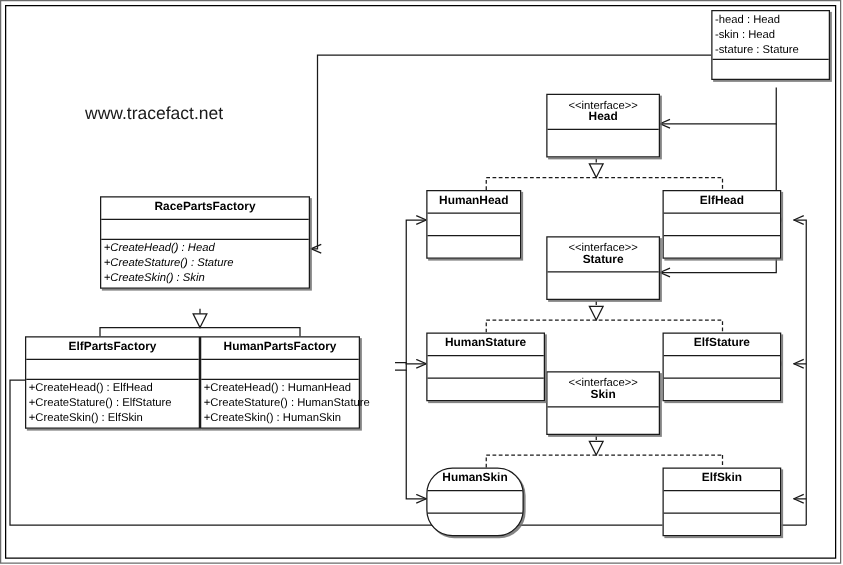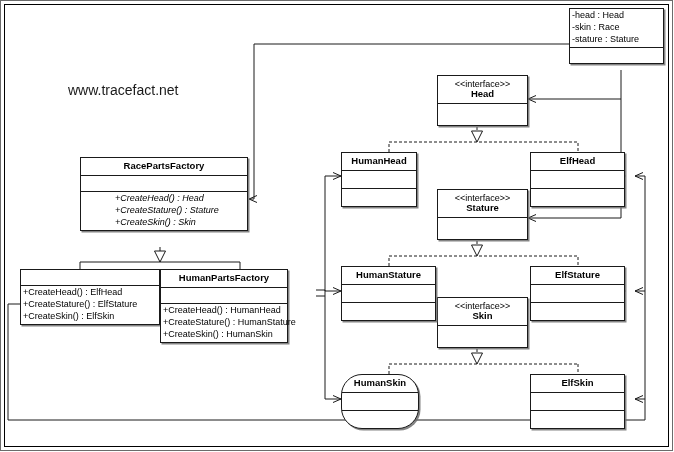--- a/index.html
+++ b/index.html
@@ -44,21 +44,21 @@
   .cls .comp{
     border-bottom:1px solid #1a1a1a;
     min-height:11px;
     padding:1px 2px;
     font-size:9px;
     line-height:1.32;
     color:#000;
   }
   .cls .comp.last{border-bottom:none;}
   .cls .comp .row{white-space:nowrap;}
-  .cls .comp .row.ital{font-style:italic;margin-left:32px;}
+  .cls .comp .row.ital{font-style:italic;}
   .watermark{
     position:absolute;
     font-size:14px;
     color:#1a1a1a;
     white-space:nowrap;
   }
 </style>
 </head>
 <body>
 
@@ -132,39 +132,42 @@
       <path d="M621,172 A4,4 0 0,1 621,180" fill="none" stroke="#1a1a1a" stroke-width="1"></path>
       <path d="M621,287 A4,4 0 0,1 621,295" fill="none" stroke="#1a1a1a" stroke-width="1"></path>
     </g>
   </svg>
 
   <div class="watermark" style="left:68px;top:82px;">www.tracefact.net</div>
 
   <div class="cls" style="left:569px;top:8px;width:95px;">
     <div class="comp">
       <div class="row">-head : Head</div>
-      <div class="row">-skin : Race</div>
+      <div class="row">-skin : Head</div>
       <div class="row">-stature : Stature</div>
     </div>
     <div class="comp last" style="height:13px;"></div>
   </div>
 
   <div class="cls" style="left:80px;top:157px;width:168px;">
     <div class="hdr">
       <span class="nm">RacePartsFactory</span>
     </div>
     <div class="comp" style="height:13px;"></div>
     <div class="comp last">
       <div class="row ital">+CreateHead() : Head</div>
       <div class="row ital">+CreateStature() : Stature</div>
       <div class="row ital">+CreateSkin() : Skin</div>
     </div>
   </div>
 
   <div class="cls" style="left:20px;top:269px;width:140px;">
+    <div class="hdr">
+      <span class="nm">ElfPartsFactory</span>
+    </div>
     <div class="comp" style="height:13px;"></div>
     <div class="comp last">
       <div class="row">+CreateHead() : ElfHead</div>
       <div class="row">+CreateStature() : ElfStature</div>
       <div class="row">+CreateSkin() : ElfSkin</div>
     </div>
   </div>
 
   <div class="cls" style="left:160px;top:269px;width:128px;">
     <div class="hdr">

